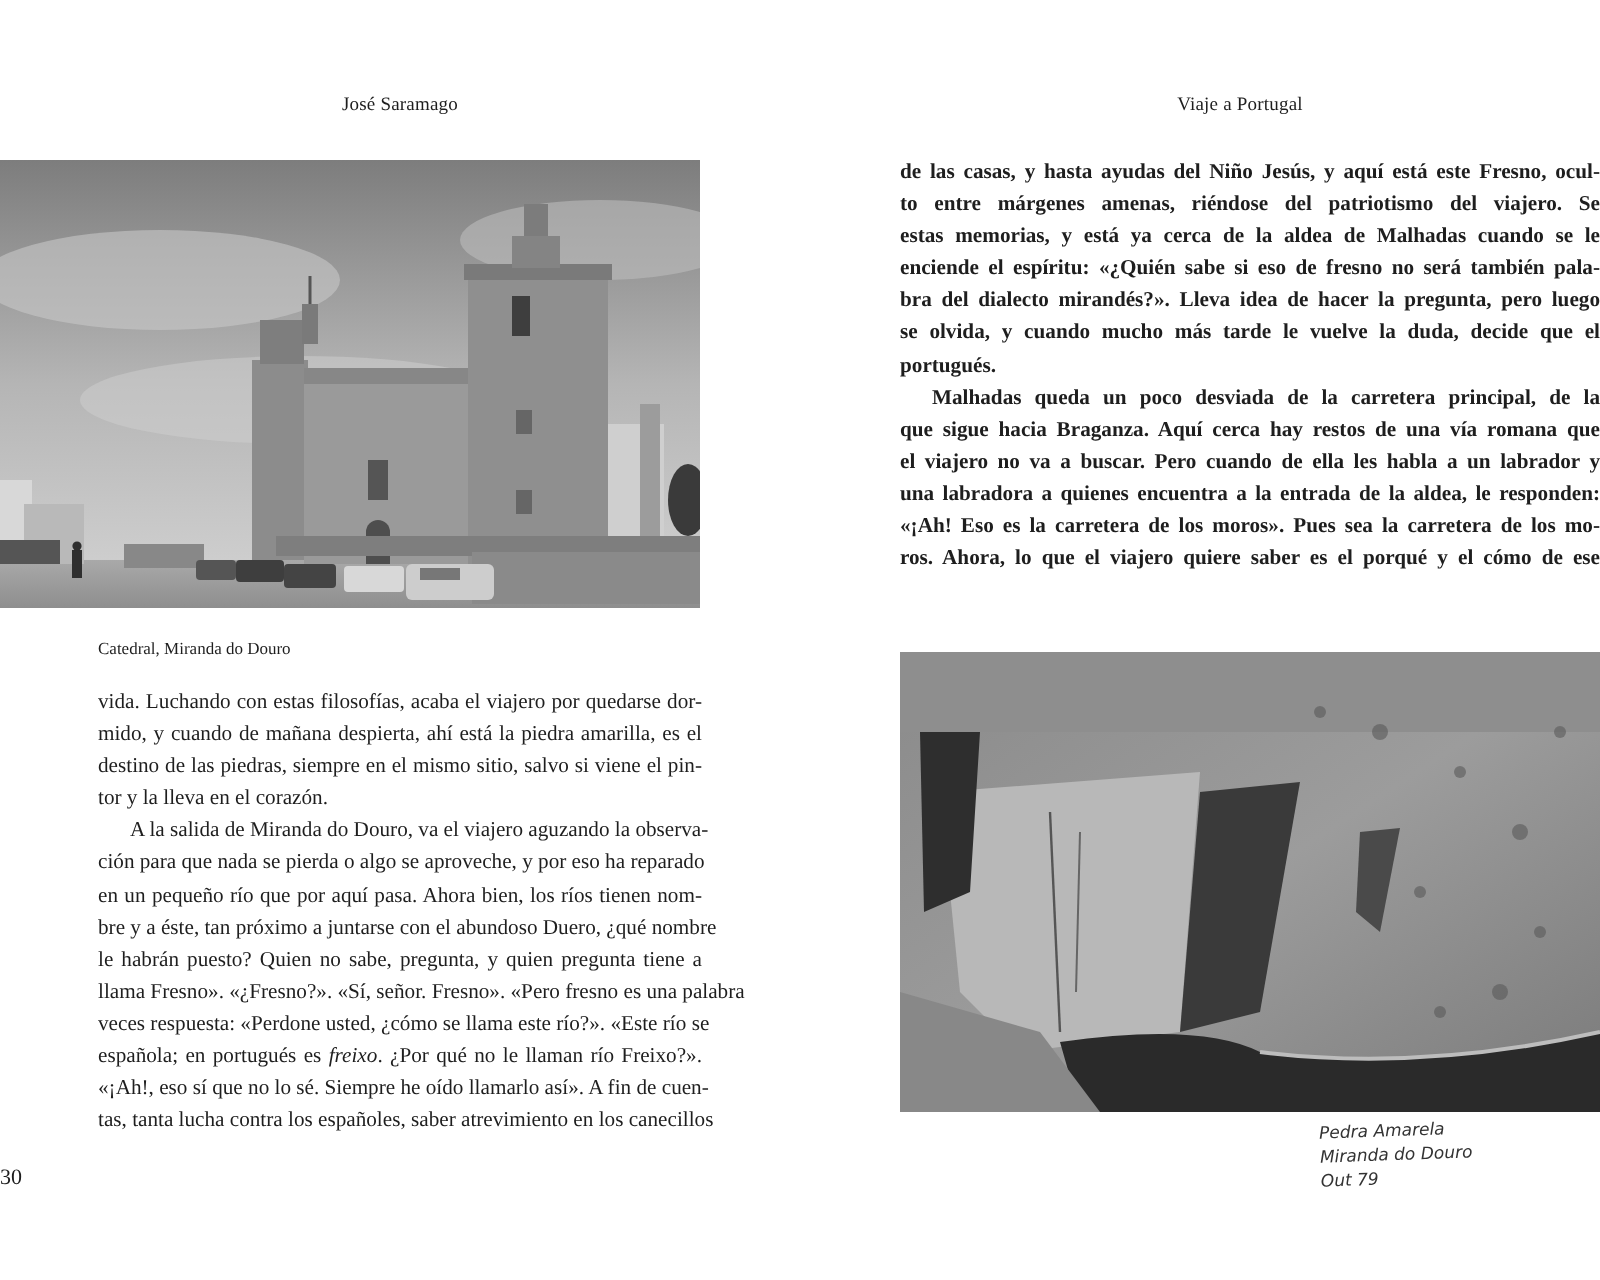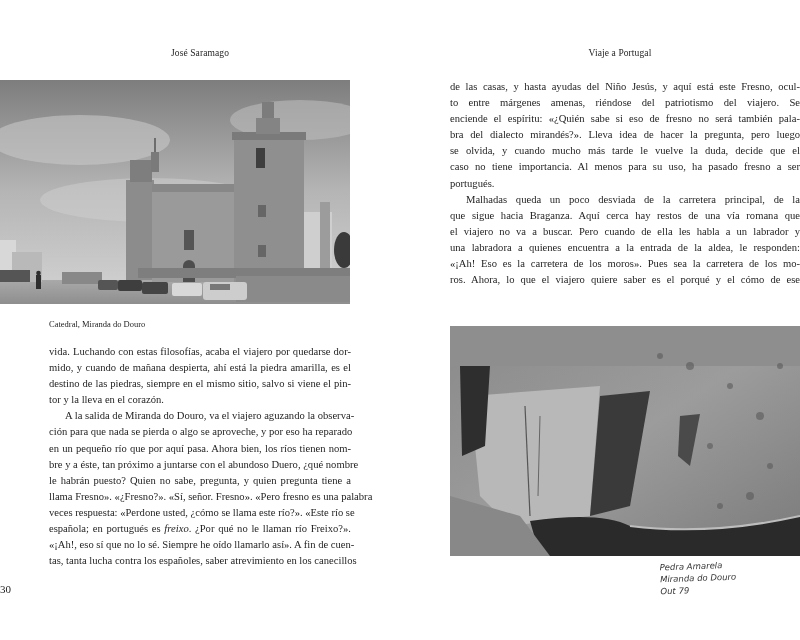--- a/index.html
+++ b/index.html
@@ -114,27 +114,27 @@
     <span class="line">tas, tanta lucha contra los españoles, saber atrevimiento en los canecillos</span>
   </div>
 
   <div class="folio">30</div>
 </div>
 
 <div class="page right">
   <div class="running-head">Viaje a Portugal</div>
 </div>
 
-<div class="text" style="left:450px; top:79px; width:350px;">
+<div class="text" style="left:450px; top:79px; width:350px;font-weight:bold;">
   <span class="line">de las casas, y hasta ayudas del Niño Jesús, y aquí está este Fresno, ocul-</span>
   <span class="line">to entre márgenes amenas, riéndose del patriotismo del viajero. Se</span>
+  <span class="line">estas memorias, y está ya cerca de la aldea de Malhadas cuando se le</span>
   <span class="line">enciende el espíritu: «¿Quién sabe si eso de fresno no será también pala-</span>
   <span class="line">bra del dialecto mirandés?». Lleva idea de hacer la pregunta, pero luego</span>
   <span class="line">se olvida, y cuando mucho más tarde le vuelve la duda, decide que el</span>
-  <span class="line">caso no tiene importancia. Al menos para su uso, ha pasado fresno a ser</span>
   <span class="line last">portugués.</span>
   <span class="line indent">Malhadas queda un poco desviada de la carretera principal, de la</span>
   <span class="line">que sigue hacia Braganza. Aquí cerca hay restos de una vía romana que</span>
   <span class="line">el viajero no va a buscar. Pero cuando de ella les habla a un labrador y</span>
   <span class="line">una labradora a quienes encuentra a la entrada de la aldea, le responden:</span>
   <span class="line">«¡Ah! Eso es la carretera de los moros». Pues sea la carretera de los mo-</span>
   <span class="line">ros. Ahora, lo que el viajero quiere saber es el porqué y el cómo de ese</span>
 </div>
 
 <div class="photo photo-gorge" role="img" aria-label="Black and white photo of rocky cliffs above a dark river">

